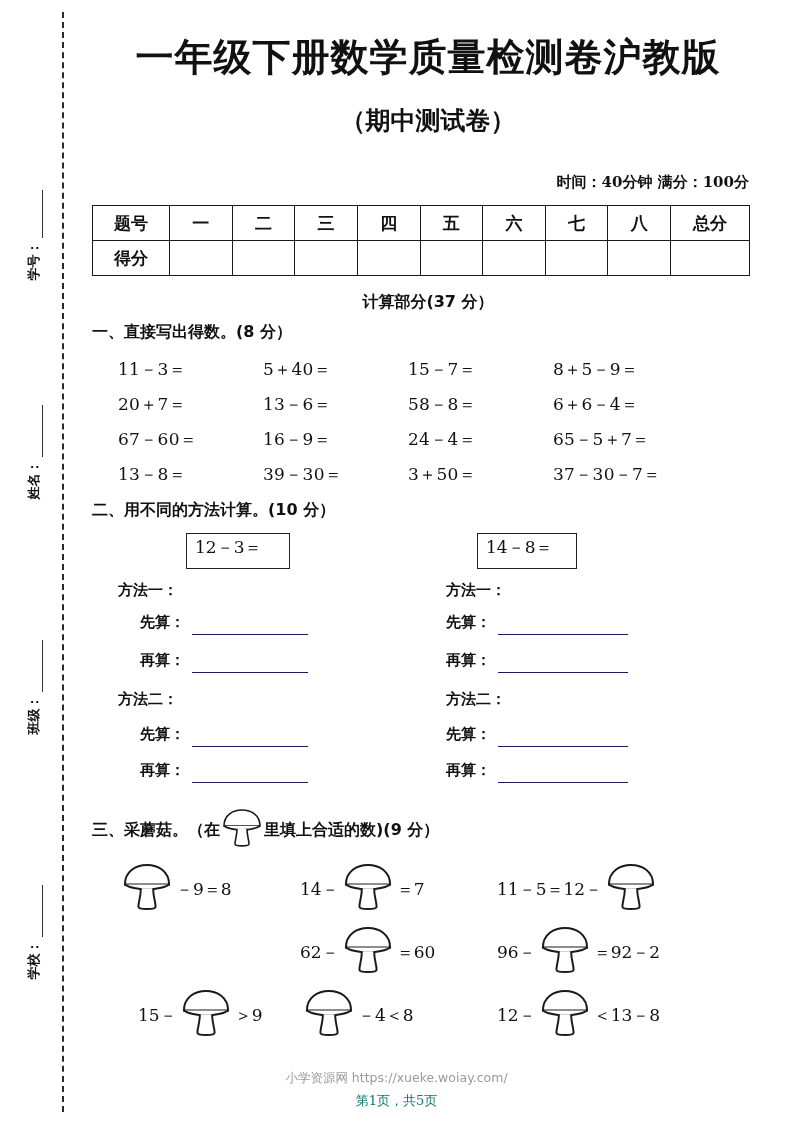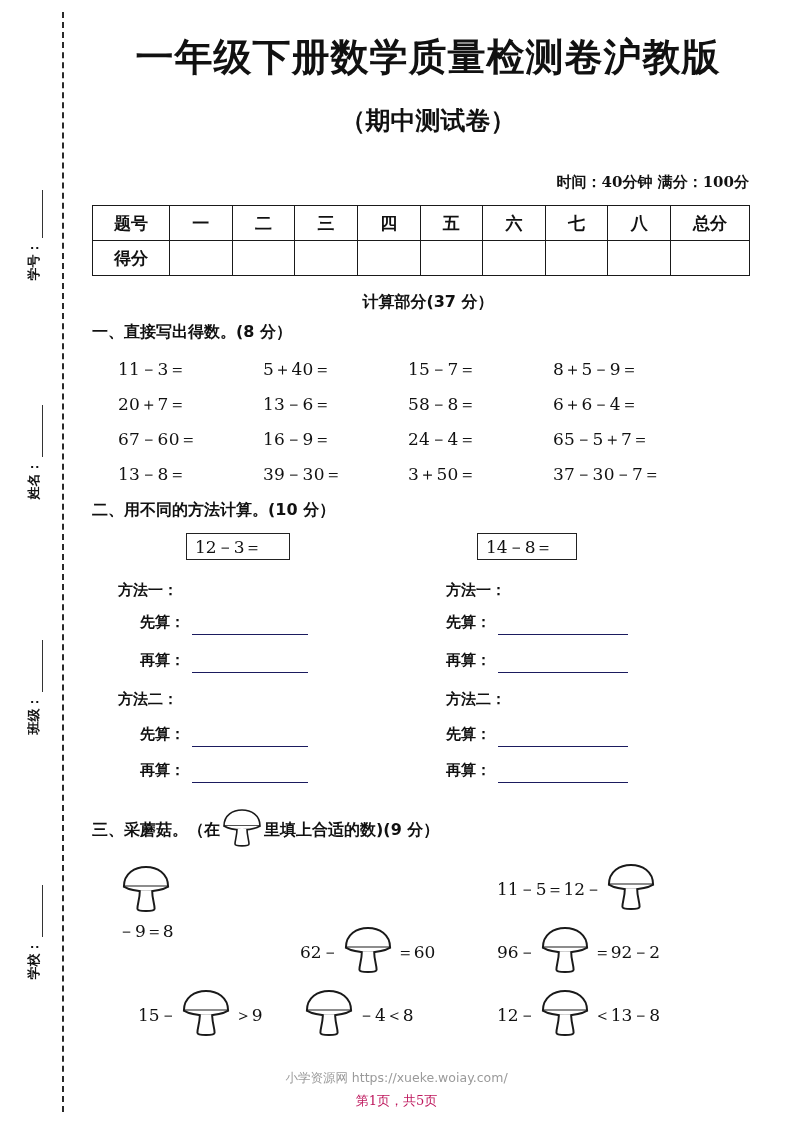--- a/index.html
+++ b/index.html
@@ -76,41 +76,41 @@
   }
 
   
   .calc-grid{position:absolute;left:118px;top:352px;width:636px;}
   .calc-row{display:flex;height:35px;align-items:center;}
   .calc-cell{width:145px;font-size:17px;letter-spacing:.3px;}
 
   
   .boxeq{
     position:absolute;border:1.4px solid #222;
-    height:27px;line-height:27px;padding:0 8px;
+    height:36px;line-height:27px;padding:0 8px;
     font-size:17px;box-sizing:border-box;
   }
   .m-label{position:absolute;font-size:15px;font-weight:700;
     font-family:Liberation Mono, monospace;white-space:nowrap;}
   .blank-line{position:absolute;border-bottom:1.4px solid #1b1b5e;height:0;}
 
   
   .mush{display:inline-block;vertical-align:middle;}
   .eqline{position:absolute;font-size:17px;white-space:nowrap;
     display:flex;align-items:center;gap:2px;}
 
   
   .watermark{
     position:absolute;left:0;top:1070px;width:793px;text-align:center;
     font-size:12.5px;color:#9a9a9a;
     font-family:"DejaVu Sans","Liberation Sans",sans-serif;
   }
   .pagenum{
     position:absolute;left:0;top:1092px;width:793px;text-align:center;
-    font-size:13px;color:#be185d;
+    font-size:13px;color:#0f766e;
   }
 </style>
 </head>
 <body>
 
 <div class="page">
 
   <div class="margin-strip">
     <div class="dash-line"></div>
     <div class="mfield" style="top:190px;">
@@ -226,30 +226,41 @@
     <span class="mush">
       <svg width="44" height="40" viewBox="0 0 44 40">
         <path d="M4 18 C4 7 13 2 22 2 C31 2 40 7 40 18 Z" fill="#fff" stroke="#1a1a1a" stroke-width="1.6"></path>
         <path d="M4 18 C12 23 32 23 40 18" fill="#fff" stroke="#1a1a1a" stroke-width="1.6"></path>
         <path d="M17 21 C17 28 15 32 15 36 C15 38.5 29 38.5 29 36 C29 32 27 28 27 21" fill="#fff" stroke="#1a1a1a" stroke-width="1.6"></path>
       </svg>
     </span>
     <span>里填上合适的数)(9 分）</span>
   </div>
 
-  <div class="eqline" style="left:118px;top:862px;flex-direction:column;">
+  <div class="eqline" style="left:118px;top:862px;">
     <span></span>
     <span class="mush">
       <svg width="54" height="50" viewBox="0 0 44 40">
           <path d="M4 18 C4 7 13 2 22 2 C31 2 40 7 40 18 Z" fill="#fff" stroke="#1a1a1a" stroke-width="1.6"></path>
           <path d="M4 18 C12 23 32 23 40 18" fill="#fff" stroke="#1a1a1a" stroke-width="1.6"></path>
           <path d="M17 21 C17 28 15 32 15 36 C15 38.5 29 38.5 29 36 C29 32 27 28 27 21" fill="#fff" stroke="#1a1a1a" stroke-width="1.6"></path>
         </svg>
     </span>
     <span>－9＝8</span>
+  </div>
+  <div class="eqline" style="left:300px;top:862px;">
+    <span>14－</span>
+    <span class="mush">
+      <svg width="54" height="50" viewBox="0 0 44 40">
+          <path d="M4 18 C4 7 13 2 22 2 C31 2 40 7 40 18 Z" fill="#fff" stroke="#1a1a1a" stroke-width="1.6"></path>
+          <path d="M4 18 C12 23 32 23 40 18" fill="#fff" stroke="#1a1a1a" stroke-width="1.6"></path>
+          <path d="M17 21 C17 28 15 32 15 36 C15 38.5 29 38.5 29 36 C29 32 27 28 27 21" fill="#fff" stroke="#1a1a1a" stroke-width="1.6"></path>
+        </svg>
+    </span>
+    <span>＝7</span>
   </div>
   <div class="eqline" style="left:497px;top:862px;">
     <span>11－5＝12－</span>
     <span class="mush">
       <svg width="54" height="50" viewBox="0 0 44 40">
           <path d="M4 18 C4 7 13 2 22 2 C31 2 40 7 40 18 Z" fill="#fff" stroke="#1a1a1a" stroke-width="1.6"></path>
           <path d="M4 18 C12 23 32 23 40 18" fill="#fff" stroke="#1a1a1a" stroke-width="1.6"></path>
           <path d="M17 21 C17 28 15 32 15 36 C15 38.5 29 38.5 29 36 C29 32 27 28 27 21" fill="#fff" stroke="#1a1a1a" stroke-width="1.6"></path>
         </svg>
     </span>

